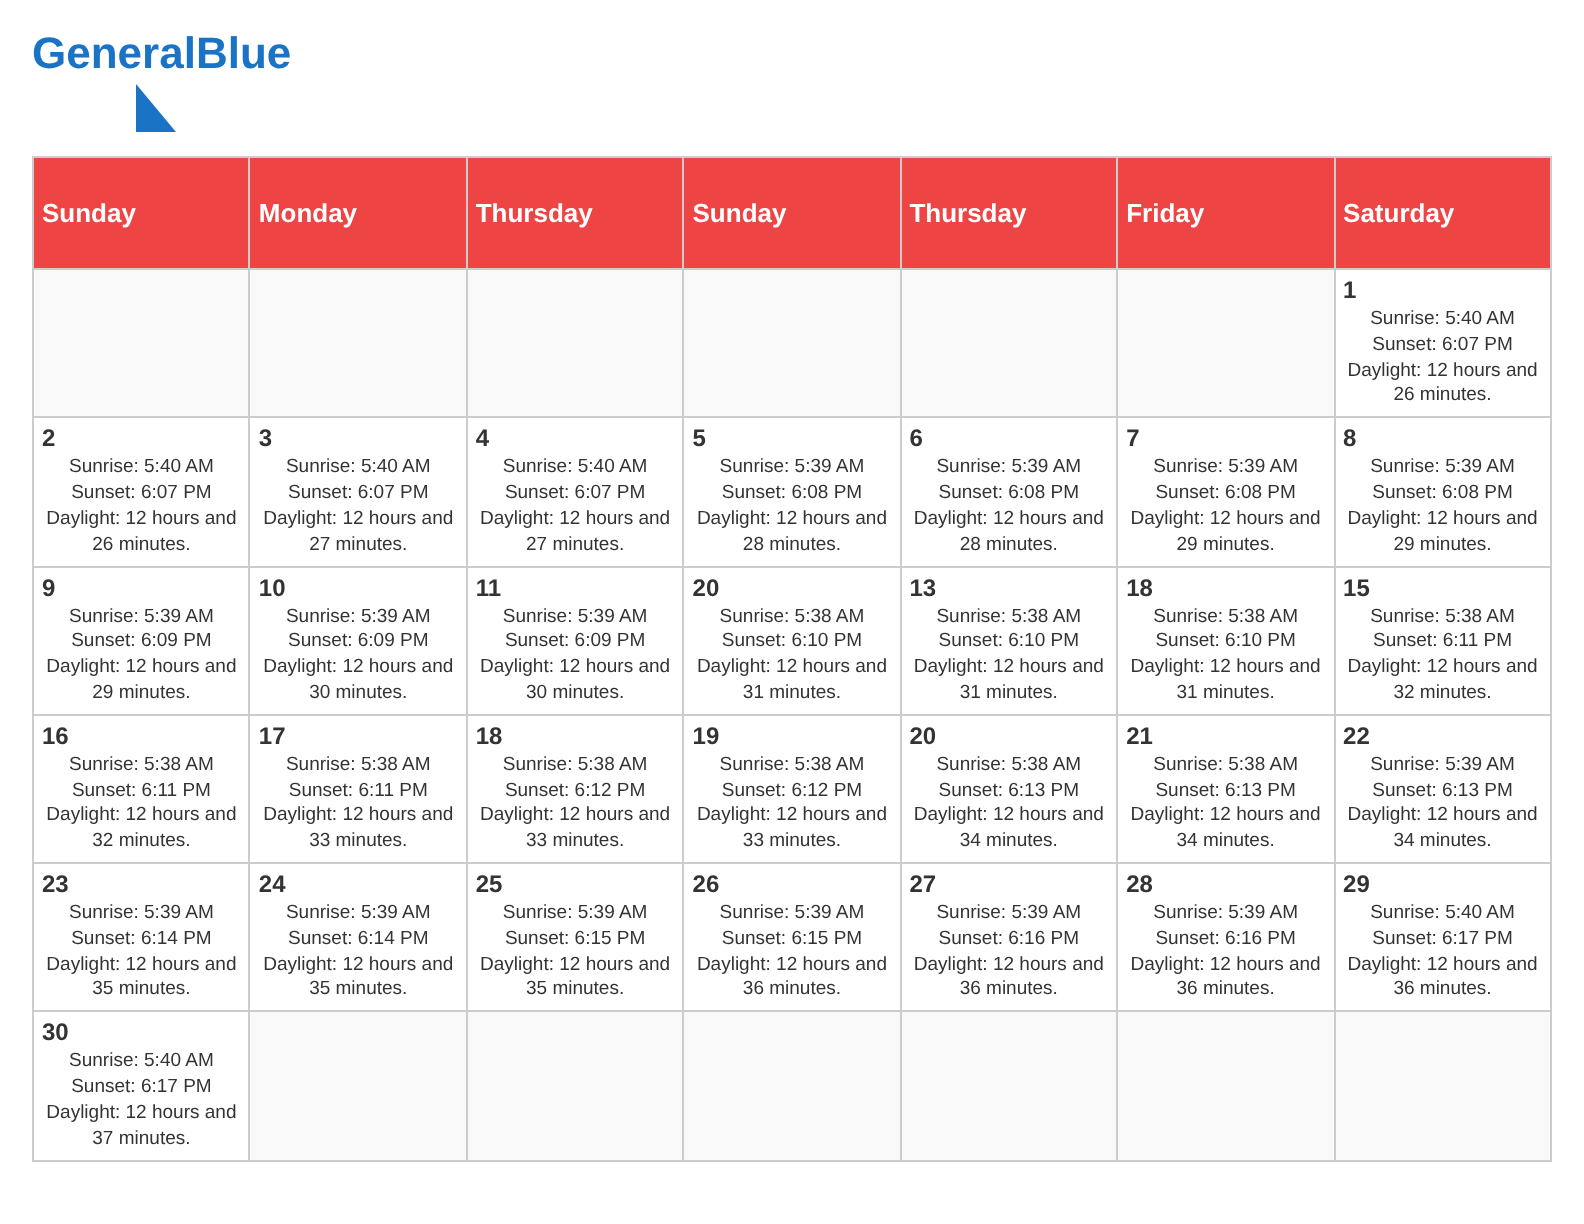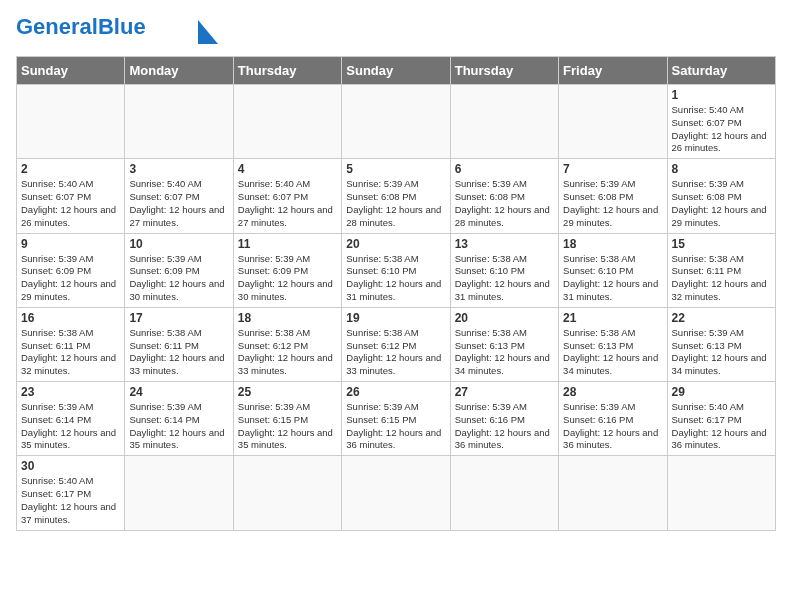--- a/index.html
+++ b/index.html
@@ -11,21 +11,21 @@
       padding: 16px;
     }
     .header-area {
       display: flex;
       justify-content: space-between;
       align-items: flex-start;
       margin-bottom: 12px;
     }
     .logo {
       display: flex;
-      flex-direction: row;
+      flex-direction: column;
       align-items: flex-start;
     }
     .logo-text {
       font-size: 22px;
       font-weight: bold;
       color: #333;
       line-height: 1;
     }
     .logo-text span {
       color: #1a73c5;
@@ -45,25 +45,25 @@
     .subtitle {
       font-size: 14px;
       color: #444;
     }
     .calendar {
       width: 100%;
       border-collapse: collapse;
       border: 1px solid #ccc;
     }
     .calendar th {
-      background-color: #737373;
+      background-color: #ef4444;
       color: #fff;
       font-size: 13px;
       font-weight: bold;
-      padding: 6px 4px;
+      padding: 20px 4px;
       text-align: left;
       border: 1px solid #ccc;
     }
     .calendar td {
       width: calc(100% / 7);
       vertical-align: top;
       border: 1px solid #ccc;
       padding: 3px 4px;
       min-height: 72px;
       font-size: 10px;
@@ -77,20 +77,21 @@
       font-size: 12px;
       font-weight: bold;
       color: #333;
       display: block;
       margin-bottom: 2px;
     }
     .day-info {
       font-size: 9.5px;
       color: #333;
       line-height: 1.35;
+      text-align: center;
     }
     .last-row td {
       min-height: 60px;
     }
   </style>
 </head>
 <body>
 
 <div class="header-area">
   <div class="logo">

